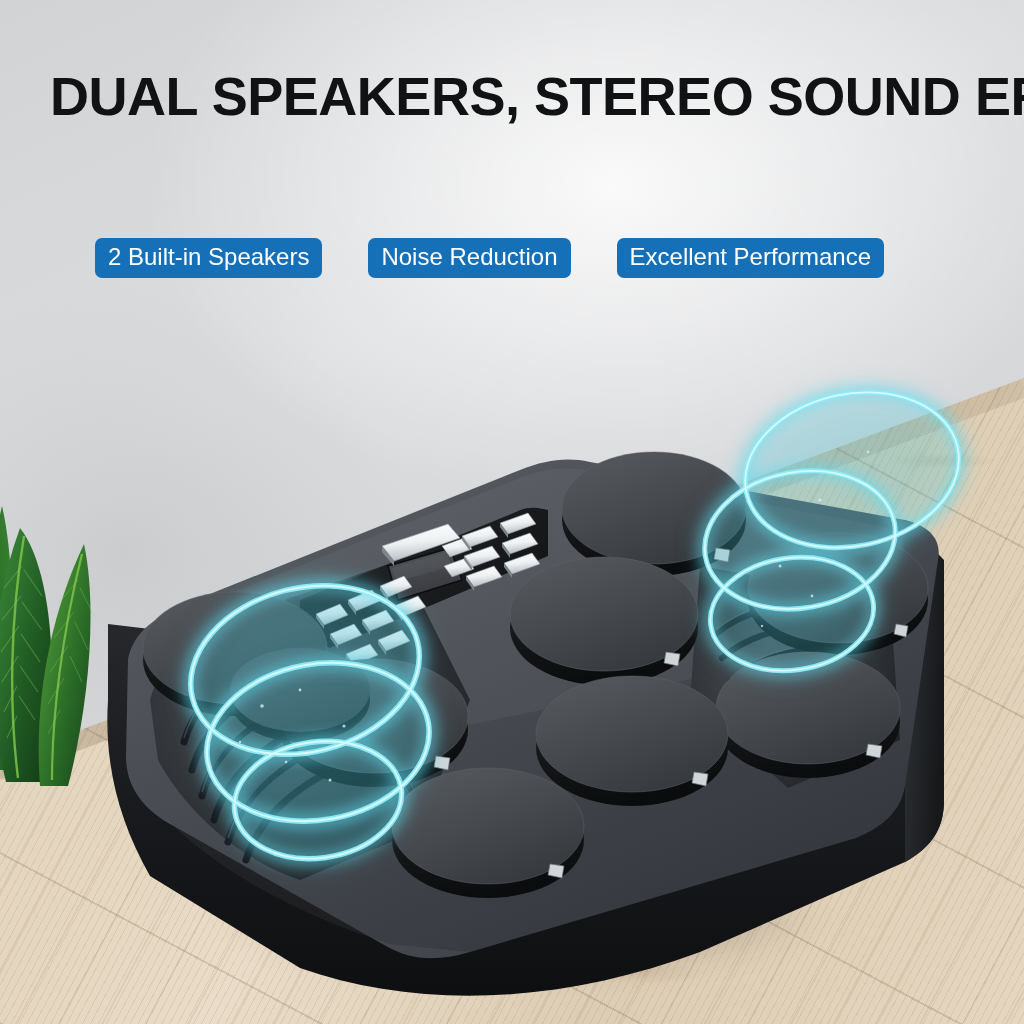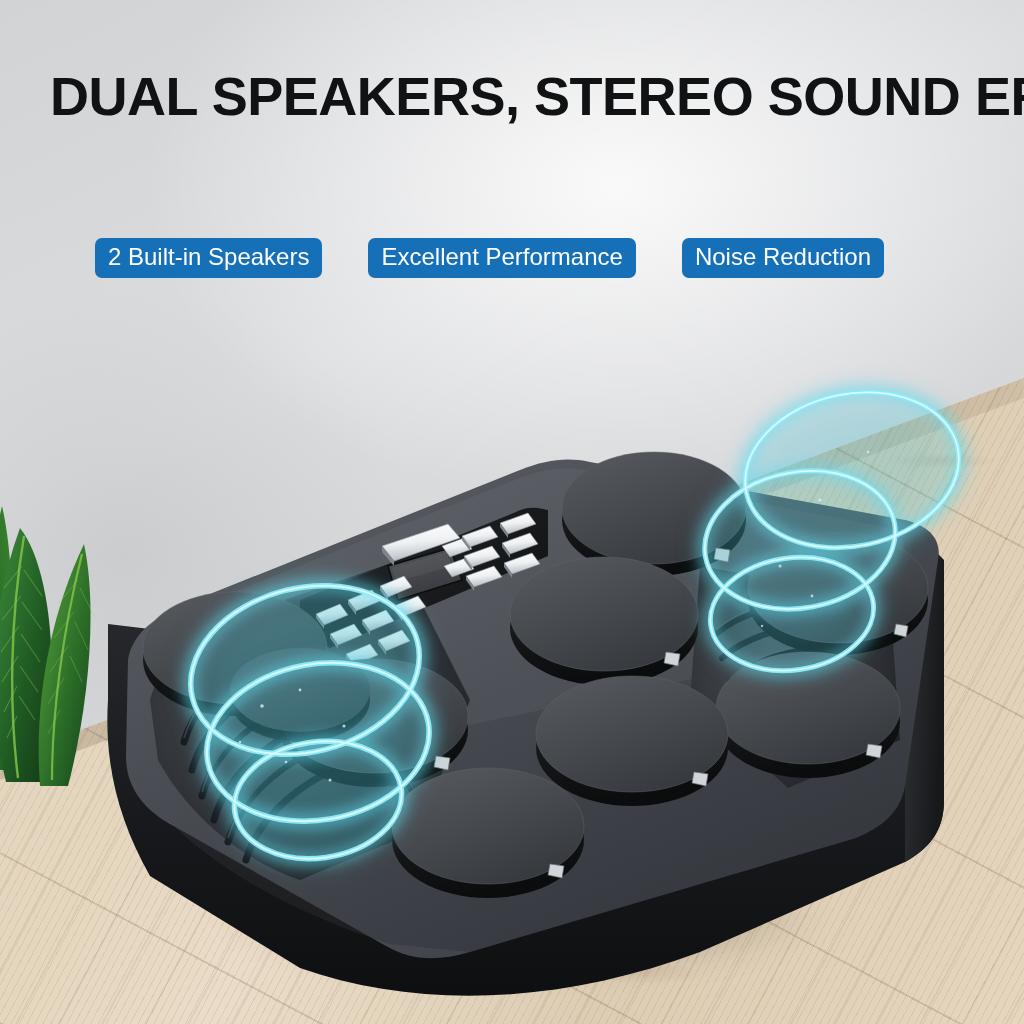--- a/index.html
+++ b/index.html
@@ -456,17 +456,17 @@
           <circle cx="762" cy="626" r="1.2"></circle>
         </g>
       </g>
     </svg>
   </div>
 
   <div class="headline">DUAL SPEAKERS, STEREO SOUND EFFECT</div>
 
   <div class="badges">
     <div class="badge">2 Built-in Speakers</div>
+    <div class="badge">Noise Reduction</div>
     <div class="badge">Excellent Performance</div>
-    <div class="badge">Noise Reduction</div>
   </div>
 
 </div>
 
 </body></html>

